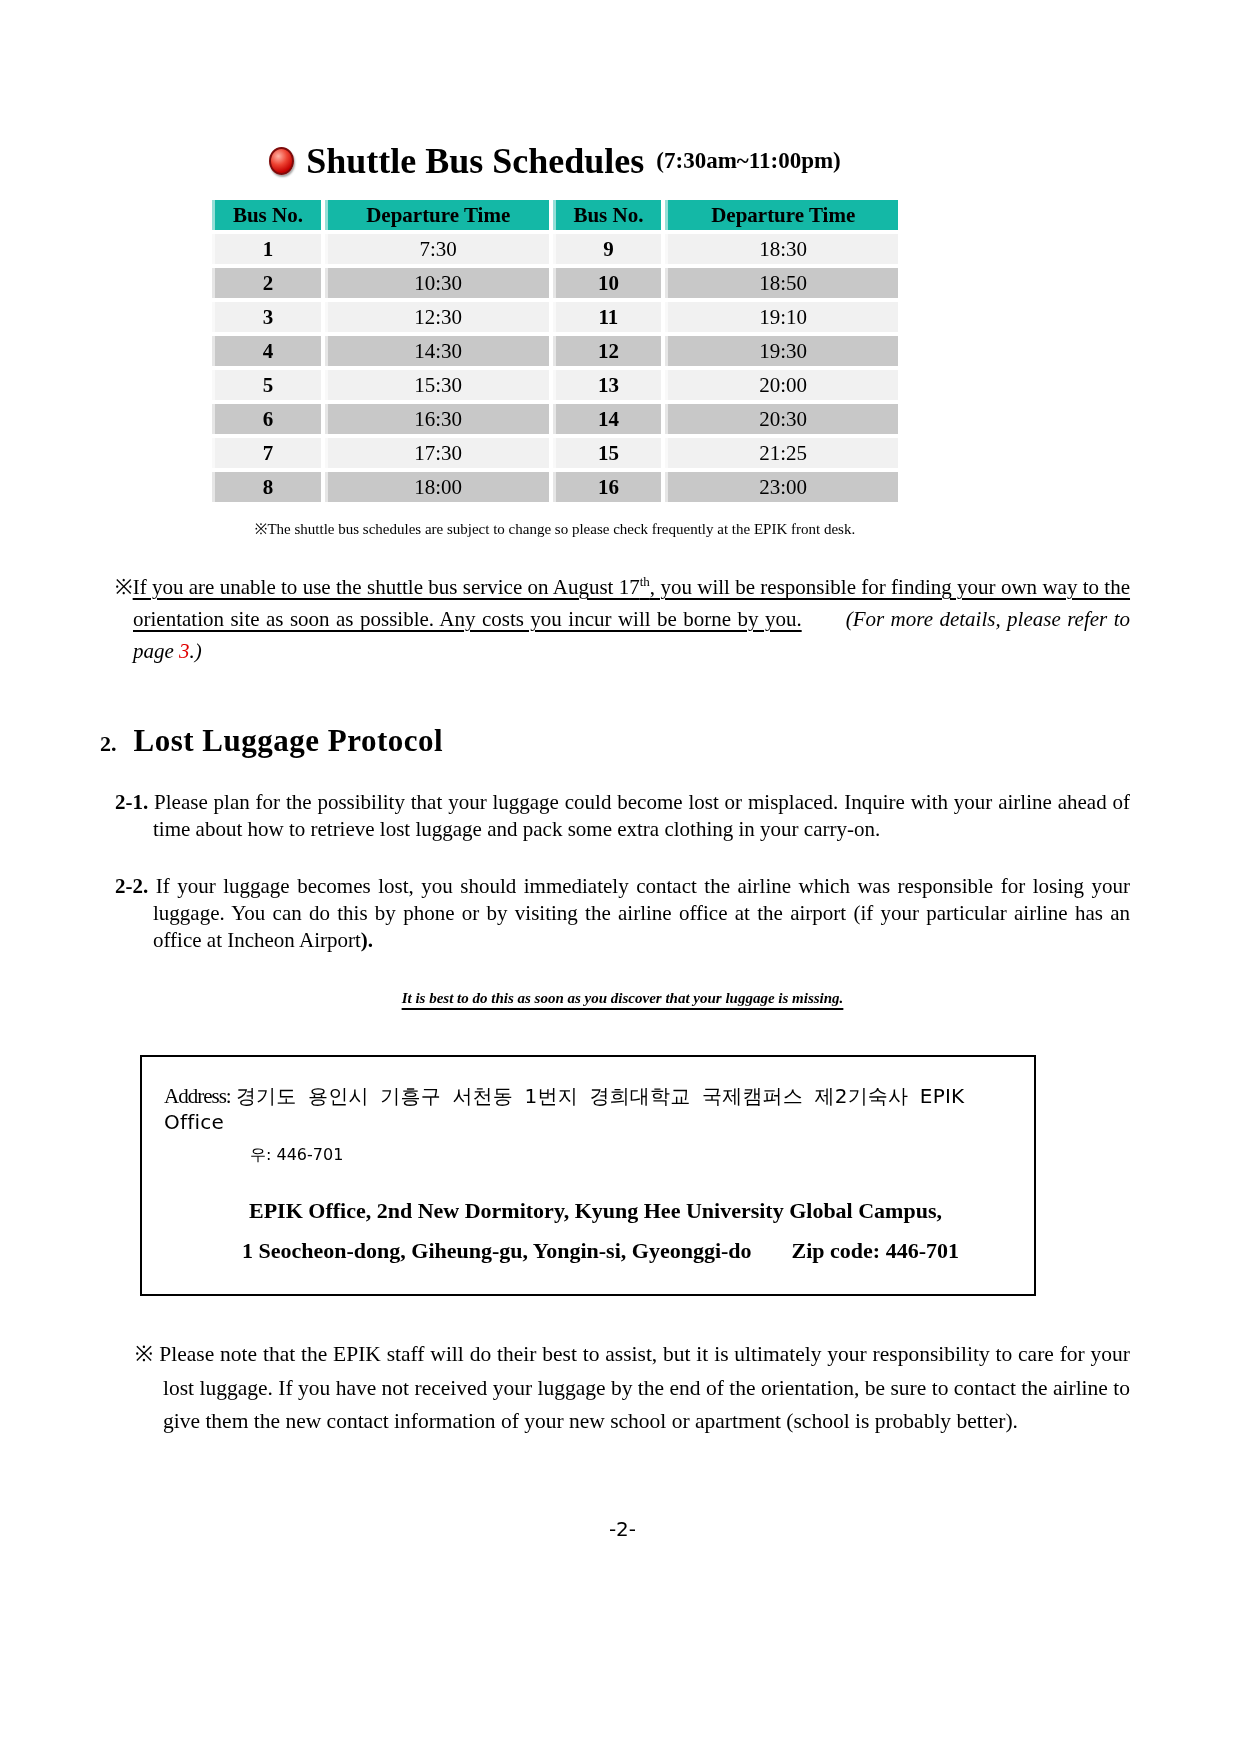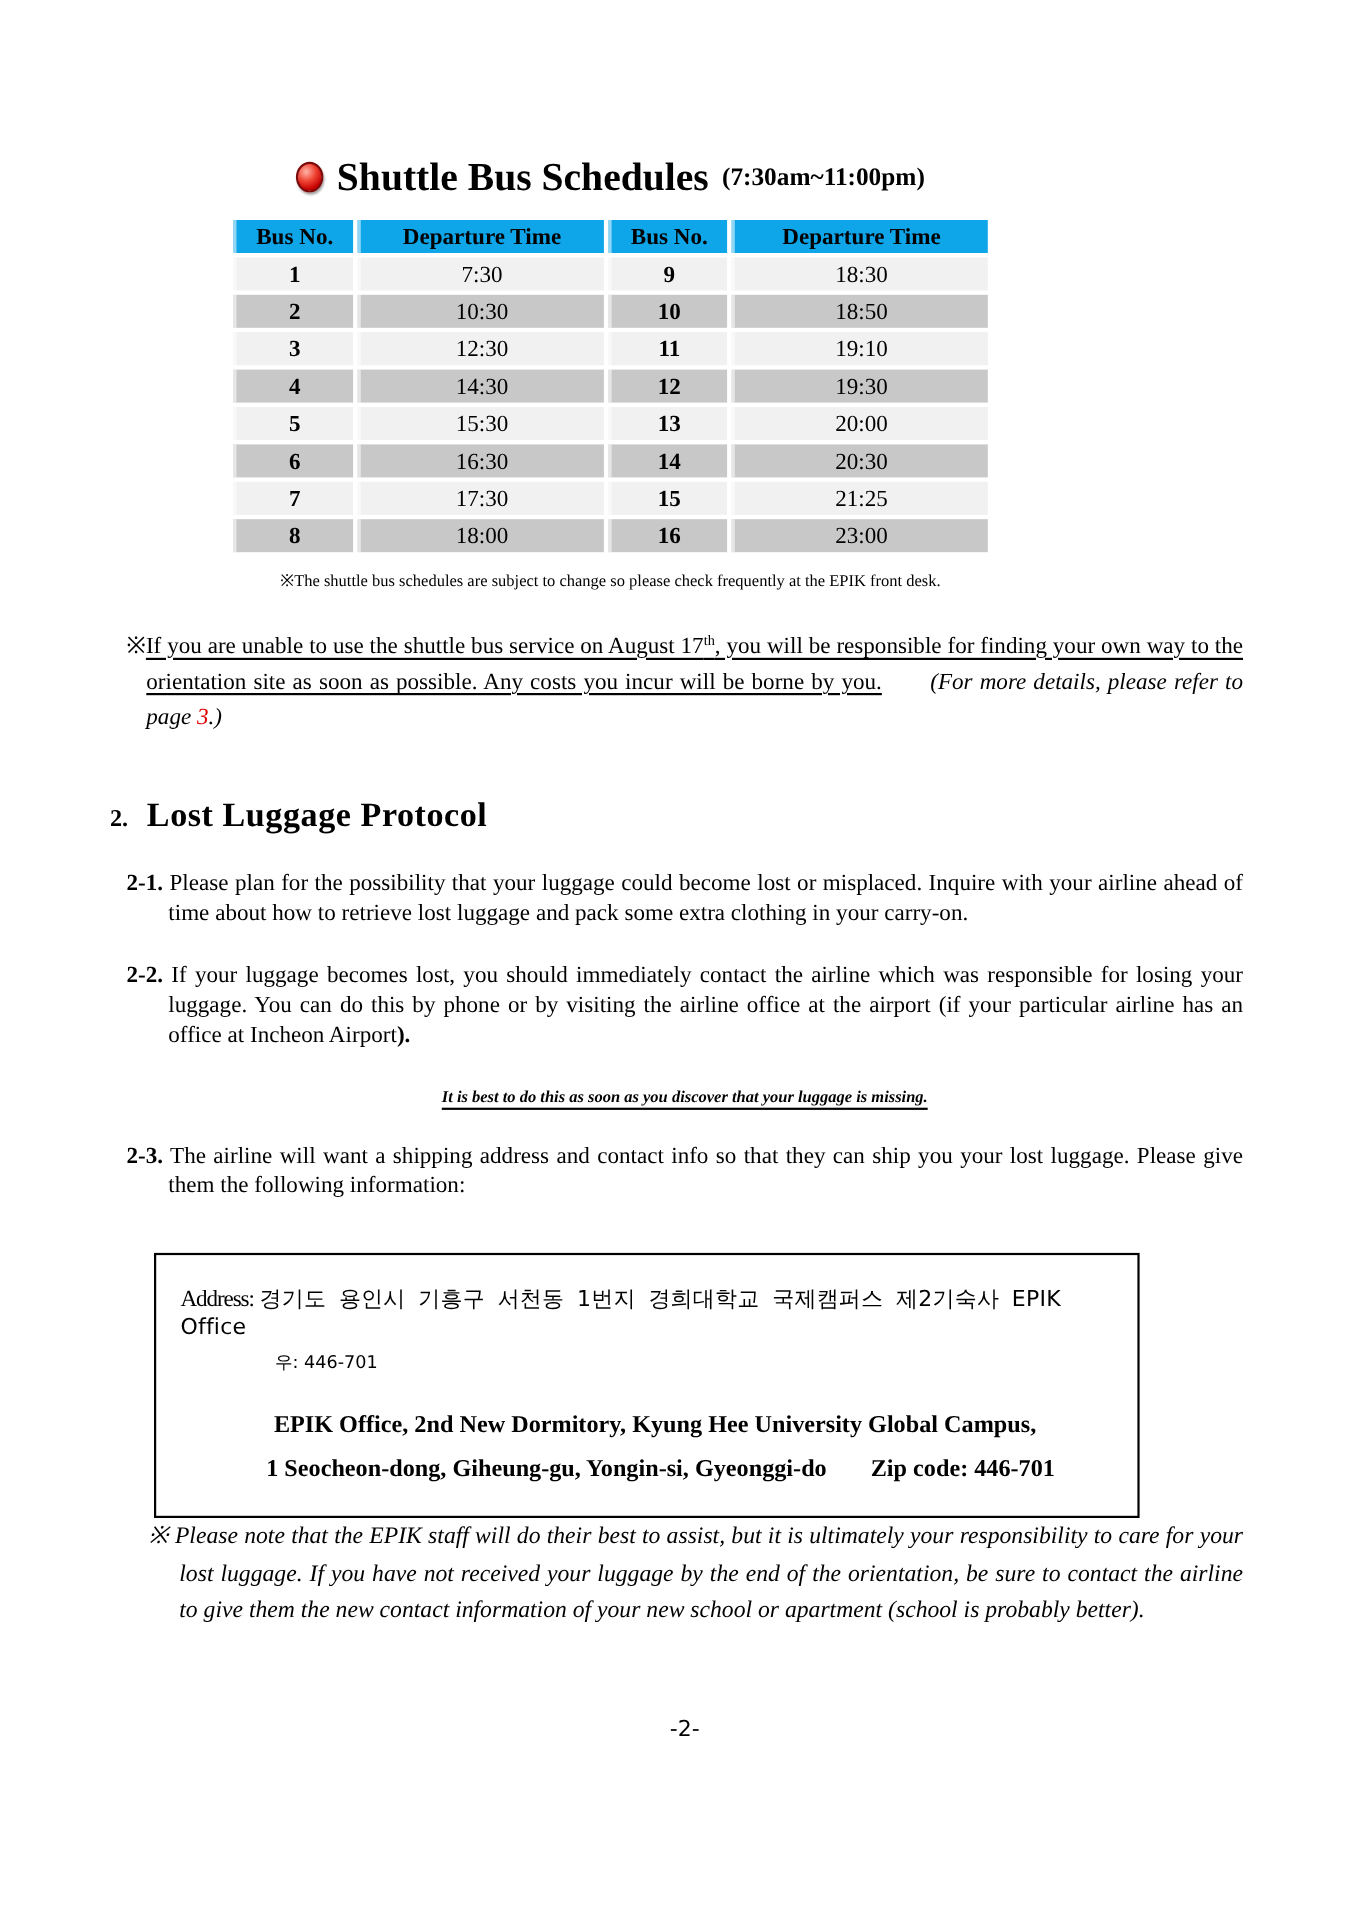--- a/index.html
+++ b/index.html
@@ -27,21 +27,21 @@
   table.bus-table {
     border-collapse:separate; border-spacing:4px 4px;
     margin:14px auto 2px auto;
     width:694px;
   }
   .bus-table th, .bus-table td {
     height:30px; text-align:center; vertical-align:middle;
     font-size:21px; padding:0 4px;
     border-left:3px solid rgba(255,255,255,0.55);
   }
-  .bus-table th { background:#0ea5e9; font-weight:bold; }
+  .bus-table th { background:#14b8a6; font-weight:bold; }
   .bus-table td.bus-no { font-weight:bold; }
   .bus-table tr.r-odd td { background:#f1f1f1; }
   .bus-table tr.r-even td { background:#c8c8c8; }
   .col-no { width:106px; } .col-time1 { width:228px; } .col-time2 { width:238px; }
 
   .table-note {
     text-align:center; font-size:15px; line-height:31px; margin-top:8px;
     width:740px; margin-left:-20px;
   }
 
@@ -83,22 +83,22 @@
   .addr-line1 { font-size:21px; }
   .addr-label { font-family:"Liberation Serif", serif; font-size:21px; letter-spacing:-1px; }
   .korean { font-family:"DejaVu Sans", sans-serif; font-size:20px; word-spacing:5px; letter-spacing:0.2px; }
   .addr-postal { font-family:"DejaVu Sans", sans-serif; font-size:16px; padding-left:86px; margin-top:10px; }
   .addr-en1 { font-size:22px; font-weight:bold; padding-left:85px; margin-top:32px; }
   .addr-en2 { font-size:22px; font-weight:bold; padding-left:78px; margin-top:14px; }
   .zip-gap { display:inline-block; width:40px; }
 
   
   .final-note {
-    font-size:21.5px; line-height:33.5px;
-    font-style:italic; text-align:justify;
+    margin-top:42px; font-size:21.5px; line-height:33.5px;
+    text-align:justify;
     padding-left:48px; text-indent:-28px;
   }
 
   
   .page-number {
     margin-top:78px; text-align:center;
     font-family:"DejaVu Sans", sans-serif; font-size:20px;
     padding-bottom:140px;
   }
 </style>
@@ -184,21 +184,20 @@
     <span class="section-num">2.</span>
     <span class="section-title">Lost Luggage Protocol</span>
   </div>
 
   <p class="item"><b class="item-label">2-1.</b><span> Please plan for the possibility that your luggage could become lost or misplaced. Inquire with your airline ahead of time about how to retrieve lost luggage and pack some extra clothing in your carry-on.</span></p>
 
   <p class="item"><b class="item-label">2-2.</b><span> If your luggage becomes lost, you should immediately contact the airline which was responsible for losing your luggage. You can do this by phone or by visiting the airline office at the airport (if your particular airline has an office at Incheon Airport</span><b class="tail">).</b></p>
 
   <div class="emphasis-line">It is best to do this as soon as you discover that your luggage is missing.</div>
 
-  <p class="item"><b class="item-label">2-3.</b><span> The airline will want a shipping address and contact info so that they can ship you your lost luggage. Please give them the following information:</span></p>
 
   <div class="address-box">
     <div class="addr-line1"><span class="addr-label">Address:</span> <span class="korean">경기도 용인시 기흥구 서천동 1번지 경희대학교 국제캠퍼스 제2기숙사 EPIK Office</span></div>
     <div class="addr-postal">우: 446-701</div>
     <div class="addr-en1">EPIK Office, 2nd New Dormitory, Kyung Hee University Global Campus,</div>
     <div class="addr-en2"><span>1 Seocheon-dong, Giheung-gu, Yongin-si, Gyeonggi-do</span><span class="zip-gap"></span><span>Zip code: 446-701</span></div>
   </div>
 
   <div class="final-note"><span>※</span><span> Please note that the EPIK staff will do their best to assist, but it is ultimately your responsibility to care for your lost luggage. If you have not received your luggage by the end of the orientation, be sure to contact the airline to give them the new contact information of your new school or apartment (school is probably better).</span></div>
 

